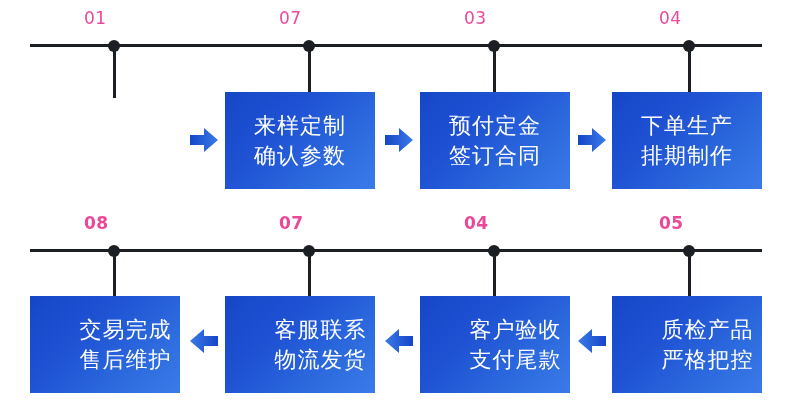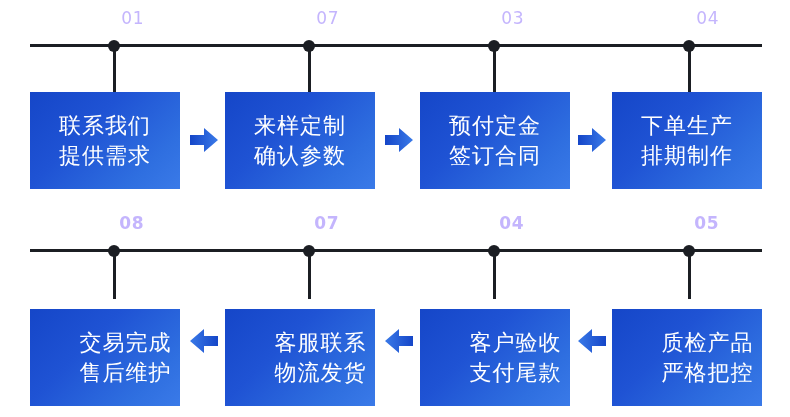--- a/index.html
+++ b/index.html
@@ -53,23 +53,23 @@
     background: #1b1e23;
   }
   .row1 .node .stem { height: 50px; }
   .row2 .node .stem { height: 46px; }
 
   .node .num {
     position: absolute;
     left: -30px;
     top: -36px;
     width: 60px;
-    text-align: right;
+    text-align: left;
     font-size: 17px;
-    color: #c4b5fd;
+    color: #ec4899;
     letter-spacing: 0.5px;
     font-family: "DejaVu Sans", "Liberation Sans", sans-serif;
   }
 
   
   .box {
     position: absolute;
     width: 150px;
     height: 97px;
     background: linear-gradient(135deg, #1546c8 0%, #1f53d4 38%, #2f6fe0 78%, #3a7ae8 100%);
@@ -81,21 +81,21 @@
   }
   .box .line {
     color: #ffffff;
     font-size: 22px;
     line-height: 30px;
     letter-spacing: 1px;
     white-space: nowrap;
     font-family: "DejaVu Sans", "Liberation Sans", sans-serif;
   }
   .row1 .box { top: 92px; }
-  .row2 .box { top: 309px; padding-left: 41px; }
+  .row2 .box { top: 296px; padding-left: 41px; }
 
   
   .arrow {
     position: absolute;
     width: 28px;
     height: 26px;
   }
   .arrow svg { display: block; width: 28px; height: 26px; }
   .row1 .arrow { top: 127px; }
   .row2 .arrow { top: 328px; }
@@ -125,24 +125,20 @@
         <div class="dot"></div>
         <div class="stem"></div>
       </div>
       <div class="node" style="left:659px">
         <div class="num">04</div>
         <div class="dot"></div>
         <div class="stem"></div>
       </div>
     </div>
 
-    <div class="box" style="left:30px">
-      <div class="line">联系我们</div>
-      <div class="line">提供需求</div>
-    </div>
     <div class="box" style="left:225px">
       <div class="line">来样定制</div>
       <div class="line">确认参数</div>
     </div>
     <div class="box" style="left:420px">
       <div class="line">预付定金</div>
       <div class="line">签订合同</div>
     </div>
     <div class="box" style="left:612px">
       <div class="line">下单生产</div>

